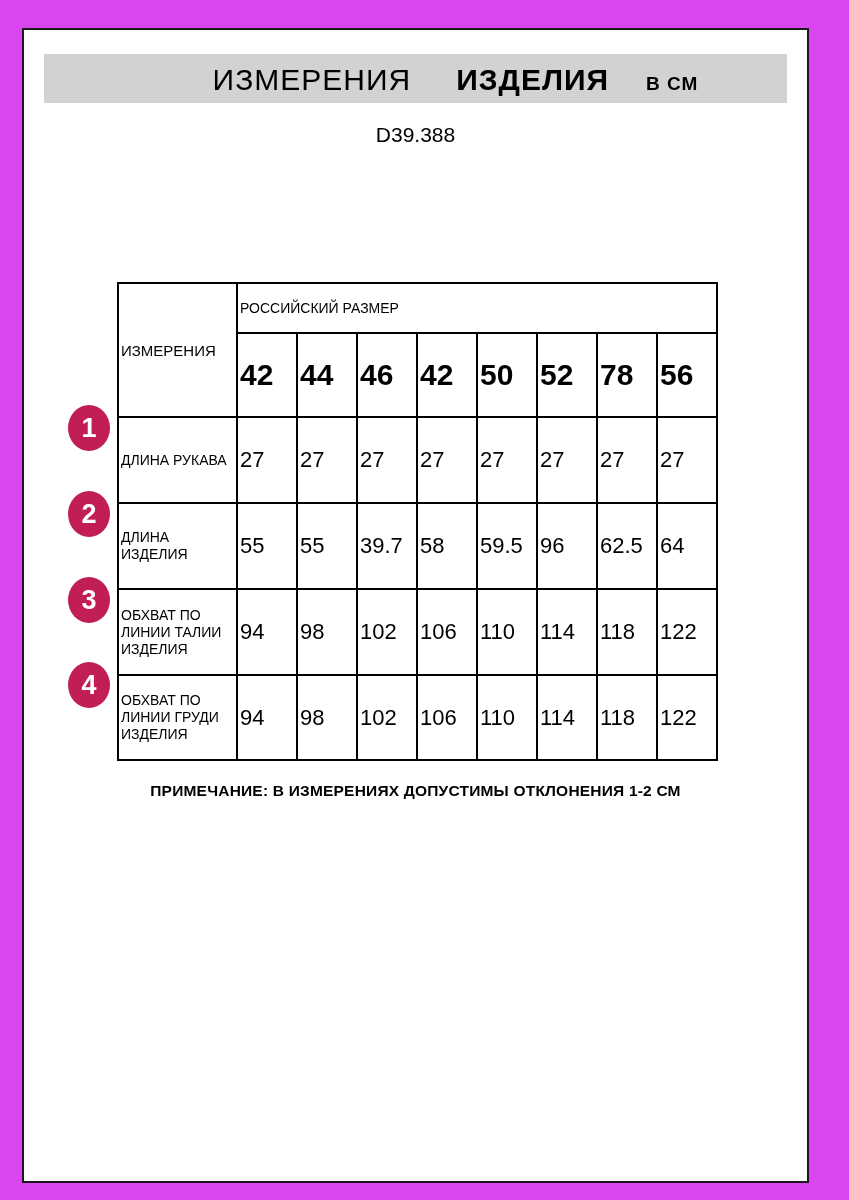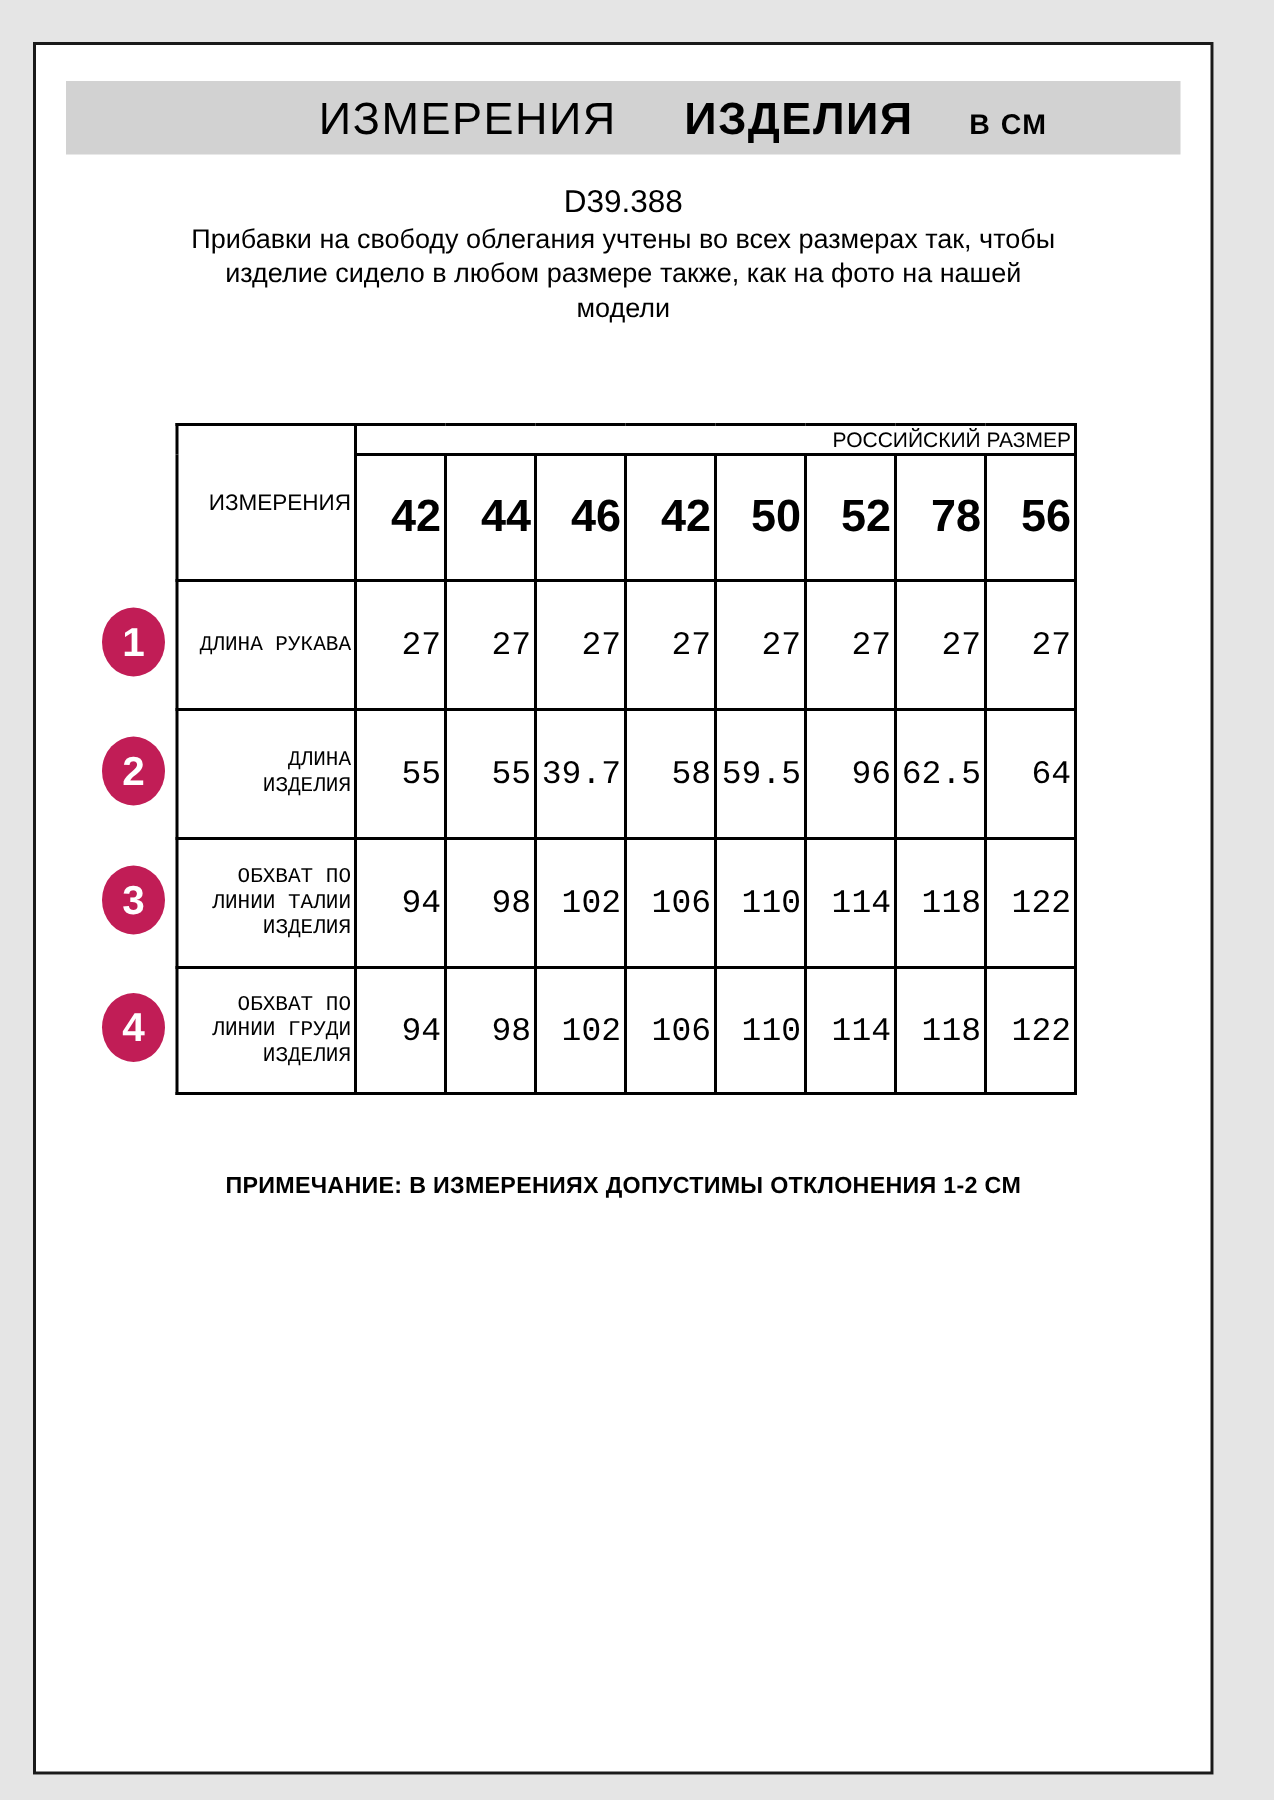--- a/index.html
+++ b/index.html
@@ -10,21 +10,21 @@
   *{margin:0;padding:0;box-sizing:border-box;}
   html,body{background:#ffffff;}
   body{
     font-family:"Liberation Sans", sans-serif;
     color:#000;
     -webkit-font-smoothing:antialiased;
   }
   .page{
     position:relative;
     width:849px;height:1200px;
-    background:#e5e5e5;
+    background:#d946ef;
     overflow:hidden;
   }
   .frame{
     position:absolute;
     left:22px;top:28px;
     width:787px;height:1155px;
     border:2px solid var(--line);
     background:#fff;
   }
   
@@ -62,28 +62,28 @@
   }
   
   table.size-table{
     position:absolute;
     left:93px;top:252px;
     border-collapse:collapse;
     table-layout:fixed;
   }
   table.size-table td{
     border:2px solid #000;
-    text-align:right;
+    text-align:left;
     vertical-align:middle;
-    padding:1px 2px;
+    padding:16px 2px;
   }
   td.corner{width:119px;font-size:15px;font-weight:400;}
   td.group{height:17px;font-size:14px;font-weight:400;padding:0;}
   tr.sizes td{width:60px;height:84px;font-size:30px;font-weight:700;}
-  tr.datarow{height:86px;font-family:Liberation Mono, monospace;}
+  tr.datarow{height:86px;}
   tr.datarow.last{height:84px;}
   td.rowlabel{
     font-size:14px;font-weight:400;
     white-space:pre-line;
     line-height:17px;
   }
   td.val{font-size:22px;font-weight:400;}
   
   .badge{
     position:absolute;
@@ -115,23 +115,20 @@
 
     <div class="titlebar">
       <div class="t-inner">
         <span class="t-reg">ИЗМЕРЕНИЯ</span>
         <span class="t-bold">ИЗДЕЛИЯ</span>
         <span class="t-unit">В СМ</span>
       </div>
     </div>
 
     <div class="code">D39.388</div>
-    <div class="desc">Прибавки на свободу облегания учтены во всех размерах так, чтобы
-изделие сидело в любом размере также, как на фото на нашей
-модели</div>
 
     <table class="size-table">
       <tbody>
         <tr>
           <td class="corner" rowspan="2">ИЗМЕРЕНИЯ</td>
           <td class="group" colspan="8">РОССИЙСКИЙ РАЗМЕР</td>
         </tr>
         <tr class="sizes">
           <td>42</td>
           <td>44</td>

